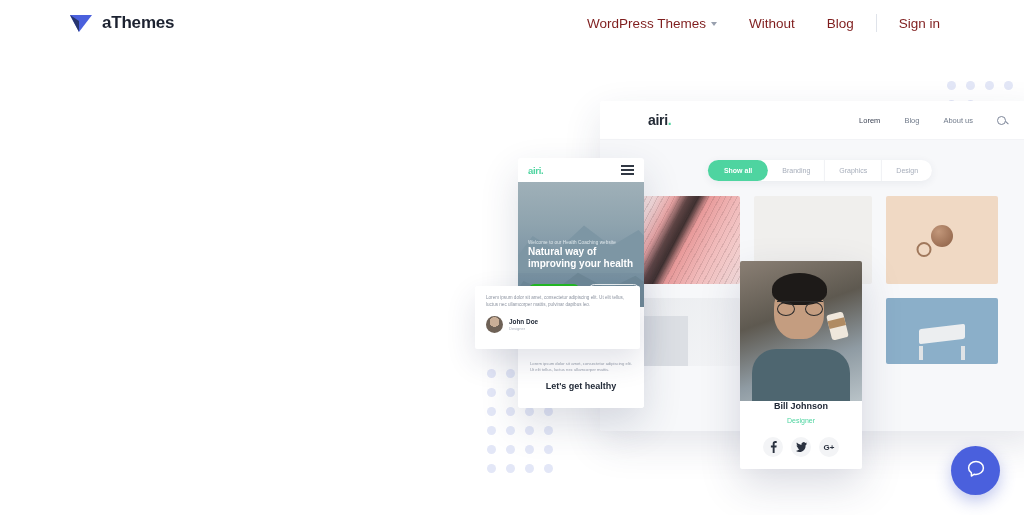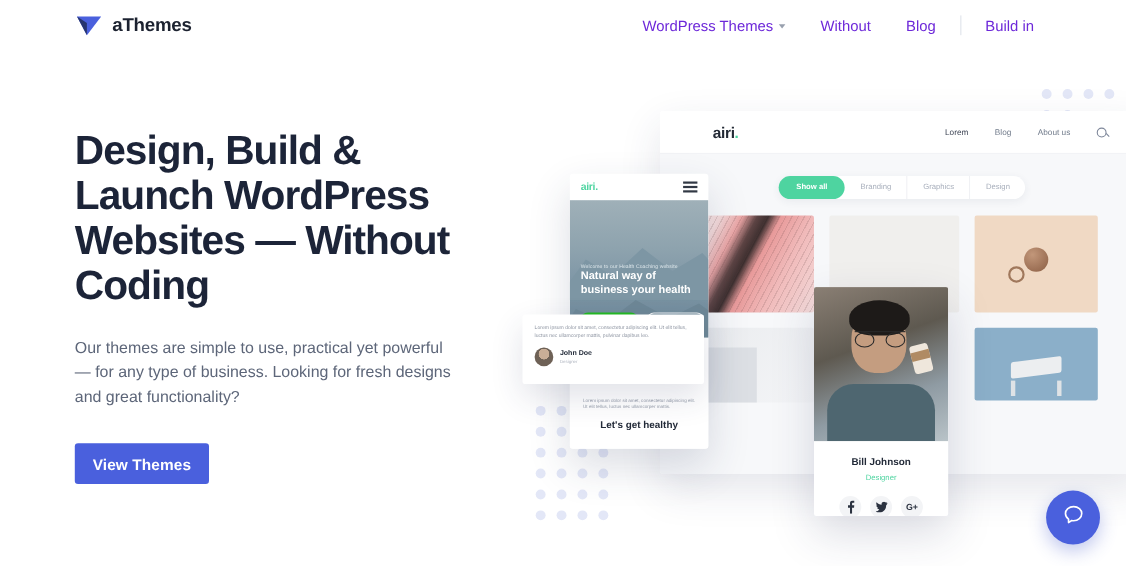--- a/index.html
+++ b/index.html
@@ -16,21 +16,21 @@
   .header {
     position: absolute; top:0; left:0; width:1024px; height:46px;
     display:flex; align-items:center; z-index:60; background:#fff;
   }
   .brand { display:flex; align-items:center; gap:8px; margin-left:68px; }
   .brand-mark { width:26px; height:22px; position:relative; }
   .brand-name { font-size:17px; font-weight:700; color:#1c2230; letter-spacing:-0.2px; }
 
   .nav { margin-left:auto; margin-right:68px; display:flex; align-items:center; }
   .nav-item {
-    font-size:13.5px; color:#6d28d9; padding:0 16px; position:relative;
+    font-size:13.5px; color:#7f1d1d; padding:0 16px; position:relative;
     display:flex; align-items:center; gap:5px; cursor:pointer; white-space:nowrap;
   }
   .caret { width:0;height:0;border-left:3.5px solid transparent;border-right:3.5px solid transparent;border-top:4px solid #98a0ae; display:inline-block; margin-top:2px;}
   .nav-divider { width:1px; height:18px; background:#dfe3ea; margin:0 6px; }
 
   
   .hero-left { position:absolute; left:68px; top:116px; width:390px; z-index:20; }
   .headline {
     font-size:37px; line-height:41px; font-weight:700; color:#1c2438;
     letter-spacing:-0.9px;
@@ -163,21 +163,21 @@
   .team-photo .head{position:absolute;left:28%;top:20px;width:50px;height:58px;border-radius:46% 46% 42% 42%;
     background:#c49d80;}
   .team-photo .hair{position:absolute;left:26%;top:12px;width:55px;height:32px;border-radius:50% 50% 40% 40%;background:#1d1a18;}
   .team-photo .glasses{position:absolute;left:30%;top:40px;width:46px;height:12px;
     border-top:1.5px solid #2a2a2a;}
   .team-photo .glasses:before,.team-photo .glasses:after{content:"";position:absolute;top:0;width:16px;height:12px;border:1.5px solid #2b2b2b;border-radius:50%;}
   .team-photo .glasses:before{left:0;} .team-photo .glasses:after{right:0;}
   .team-photo .body{position:absolute;left:10%;bottom:0;width:80%;height:52px;border-radius:24px 24px 0 0;background:#4e6670;}
   .team-photo .cup{position:absolute;right:16px;top:52px;width:17px;height:26px;border-radius:3px;background:#efe7dc;transform:rotate(-14deg);}
   .team-photo .cup:after{content:"";position:absolute;left:0;top:6px;width:17px;height:8px;background:#b08b63;}
-  .team-info{text-align:center;padding-top:14px;}
+  .team-info{text-align:center;}
   .team-name{font-size:9px;font-weight:700;color:#222a38;}
   .team-role{font-size:7px;color:#4ed4a0;margin-top:6px;}
   .team-social{display:flex;justify-content:center;gap:8px;margin-top:13px;}
   .soc{width:20px;height:20px;border-radius:50%;background:#f3f4f6;display:flex;align-items:center;justify-content:center;
     font-size:9px;font-weight:700;color:#2b3240;cursor:pointer;}
 
   
   .chat {
     position:absolute; right:24px; bottom:20px; width:49px; height:49px; border-radius:50%;
     background:#4a60dd; box-shadow:0 6px 16px rgba(60,80,200,.32);
@@ -206,30 +206,25 @@
         <span class="caret"></span>
       </div>
       <div class="nav-item">
         <span>Without</span>
       </div>
       <div class="nav-item">
         <span>Blog</span>
       </div>
       <div class="nav-divider"></div>
       <div class="nav-item">
-        <span>Build in</span>
+        <span>Sign in</span>
       </div>
     </div>
   </div>
 
-  <div class="hero-left">
-    <h1 class="headline">Design, Build &amp; Launch WordPress Websites — Without Coding</h1>
-    <p class="subtext">Our themes are simple to use, practical yet powerful — for any type of business. Looking for fresh designs and great functionality?</p>
-    <button class="cta">View Themes</button>
-  </div>
 
   <div class="stage">
 
     <div class="dots tr">
       <i></i>
         <i></i>
         <i></i>
         <i></i>
         <i></i>
         <i></i>
@@ -303,21 +298,21 @@
         <div class="m-burger">
             <i></i>
             <i></i>
             <i></i>
           </div>
       </div>
       <div class="m-hero">
         <div class="mt1"></div>
         <div class="mt2"></div>
         <div class="m-welcome">Welcome to our Health Coaching website</div>
-        <div class="m-title">Natural way of business your health</div>
+        <div class="m-title">Natural way of improving your health</div>
         <div class="m-btns">
           <div class="m-btn green">ABOUT US</div>
           <div class="m-btn ghost">VIEW MORE</div>
         </div>
       </div>
       <div class="m-rest">
         <div class="m-sec-title">Let's get healthy</div>
         <div class="m-sec-body">Lorem ipsum dolor sit amet, consectetur adipiscing elit. Ut elit tellus, luctus nec ullamcorper mattis.</div>
       </div>
     </div>

